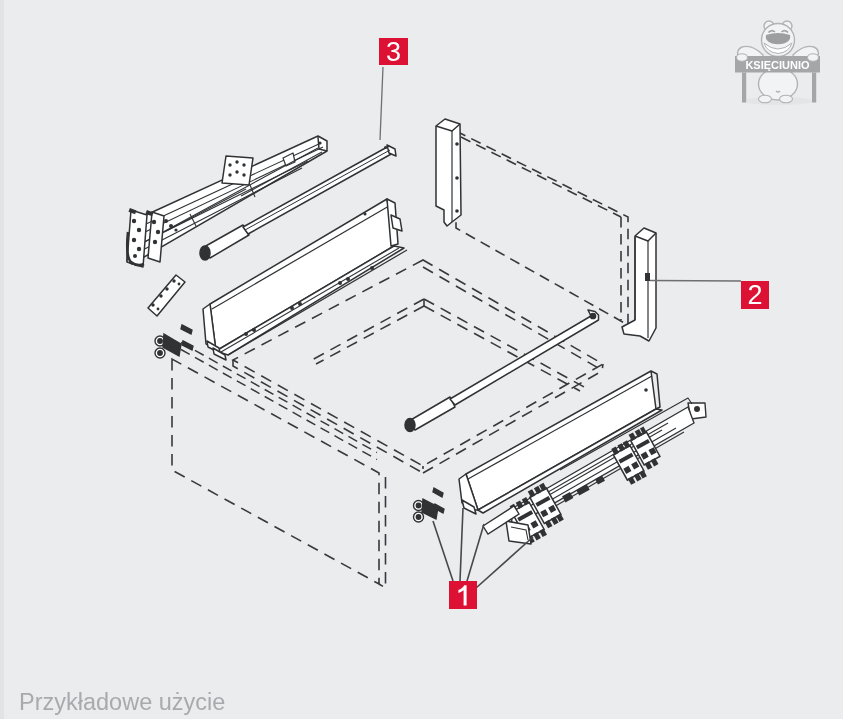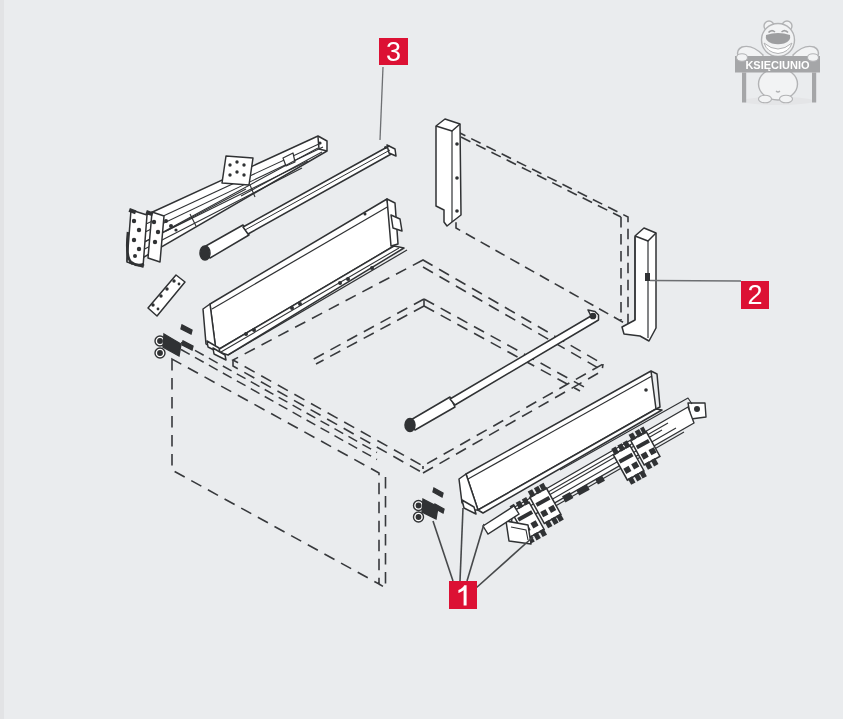--- a/index.html
+++ b/index.html
@@ -317,13 +317,14 @@
     <ellipse cx="765" cy="99" rx="6.5" ry="3.8" fill="#f2f3f4" stroke="#b2b3b5" stroke-width="1.1"></ellipse>
     <ellipse cx="786" cy="99" rx="6.5" ry="3.8" fill="#f2f3f4" stroke="#b2b3b5" stroke-width="1.1"></ellipse>
   </g>
 </svg>
 
 <div class="lbl" style="left:379px;top:38px;width:29px;height:27px;">3</div>
 <div class="lbl" style="left:741px;top:281px;">2</div>
 <div class="lbl" style="left:449px;top:581px;"><svg width="28" height="28" viewBox="0 0 28 28">
         <path d="M17.6,24.4 L14.6,24.4 L14.6,9.2 C13.3,10.4 11.2,11.4 9.4,11.9 L9.4,9.0 C12.0,8.1 14.3,6.2 15.2,4.2 L17.6,4.2 Z" fill="#fff"></path>
       </svg></div>
+<div id="caption">Przykładowe użycie</div>
 </div>
 
 </body></html>

